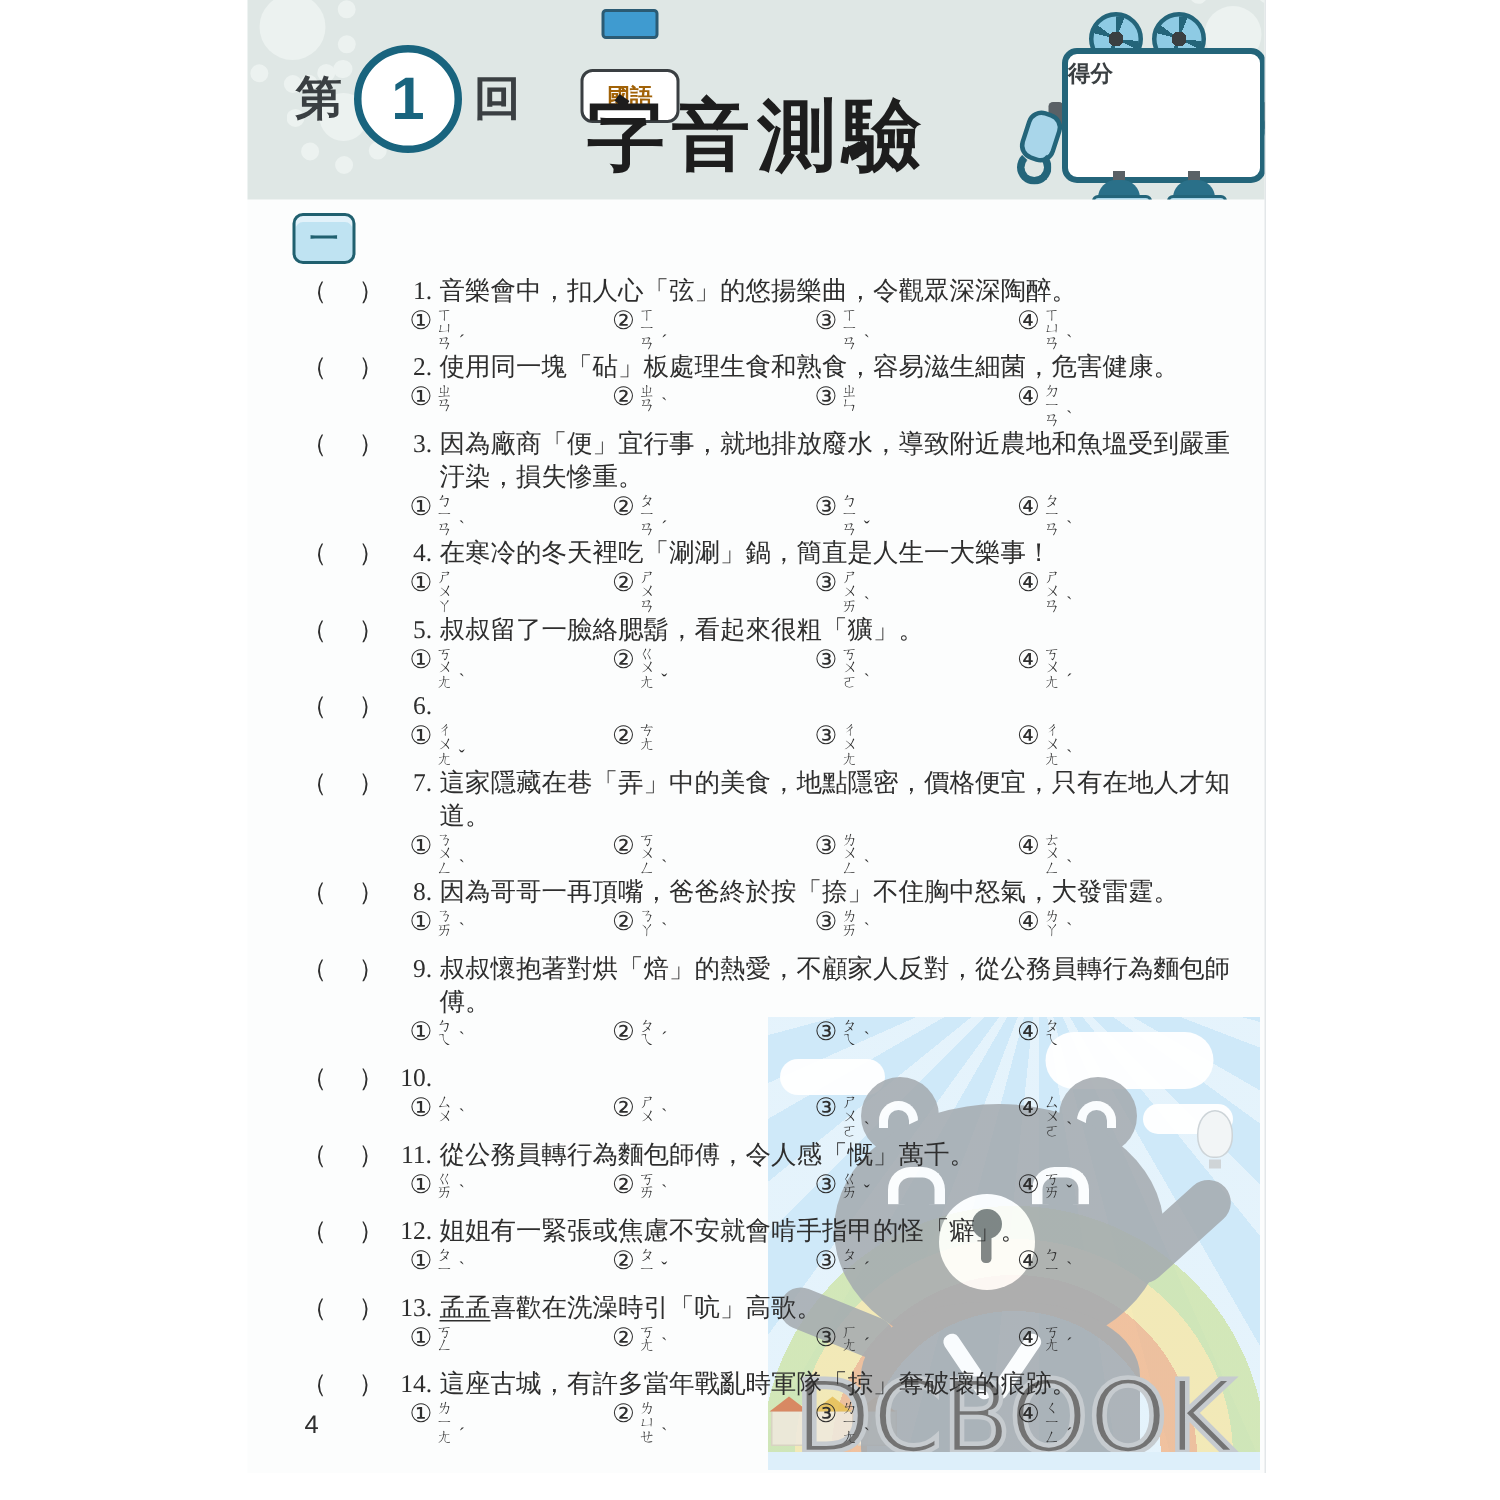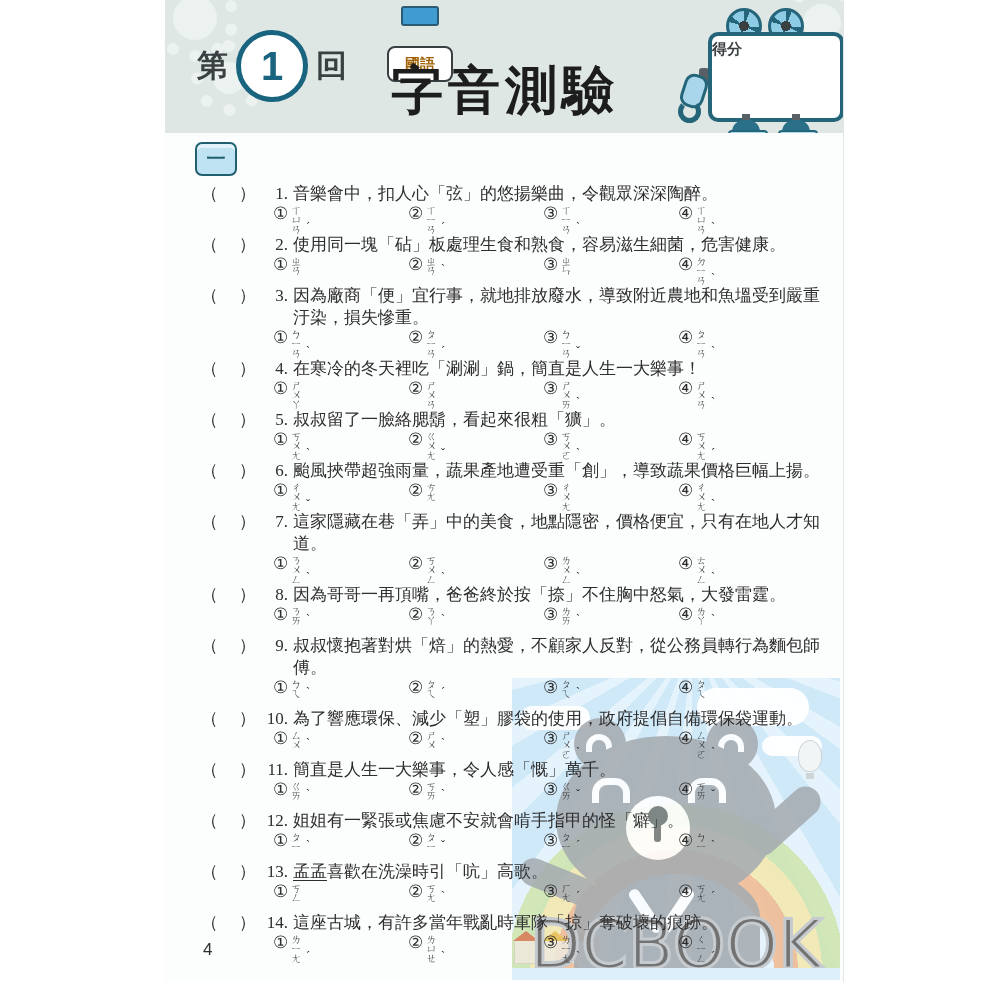--- a/index.html
+++ b/index.html
@@ -393,21 +393,20 @@
                 <span class="zg">ㄤ</span>
                 <span class="tone">ˊ</span>
               </span>
             </span>
           </div>
   </div>
         <div class="q">
     <div class="q-line">
       <span class="paren">（　）</span>
       <span class="q-num">6.</span>
-      <span class="q-text"><span>颱風挾帶超強雨量，蔬果產地遭受重「創」，導致蔬果價格巨幅上揚。</span></span>
     </div>
     <div class="opts">
             <span class="opt">
               <span class="marker">①</span>
               <span class="zy">
                 <span class="zg">ㄔ</span>
                 <span class="zg">ㄨ</span>
                 <span class="zg">ㄤ</span>
                 <span class="tone">ˇ</span>
               </span>
@@ -561,21 +560,20 @@
                 <span class="zg">ㄆ</span>
                 <span class="zg">ㄟ</span>
               </span>
             </span>
           </div>
   </div>
         <div class="q">
     <div class="q-line">
       <span class="paren">（　）</span>
       <span class="q-num">10.</span>
-      <span class="q-text"><span>為了響應環保、減少「塑」膠袋的使用，政府提倡自備環保袋運動。</span></span>
     </div>
     <div class="opts">
             <span class="opt">
               <span class="marker">①</span>
               <span class="zy">
                 <span class="zg">ㄙ</span>
                 <span class="zg">ㄨ</span>
                 <span class="tone">ˋ</span>
               </span>
             </span>
@@ -604,21 +602,21 @@
                 <span class="zg">ㄛ</span>
                 <span class="tone">ˋ</span>
               </span>
             </span>
           </div>
   </div>
         <div class="q">
     <div class="q-line">
       <span class="paren">（　）</span>
       <span class="q-num">11.</span>
-      <span class="q-text"><span>簡直是人生一大樂事，令人感「慨」萬千。</span></span>
+      <span class="q-text"><span>從公務員轉行為麵包師傅，令人感「慨」萬千。</span></span>
     </div>
     <div class="opts">
             <span class="opt">
               <span class="marker">①</span>
               <span class="zy">
                 <span class="zg">ㄍ</span>
                 <span class="zg">ㄞ</span>
                 <span class="tone">ˋ</span>
               </span>
             </span>

